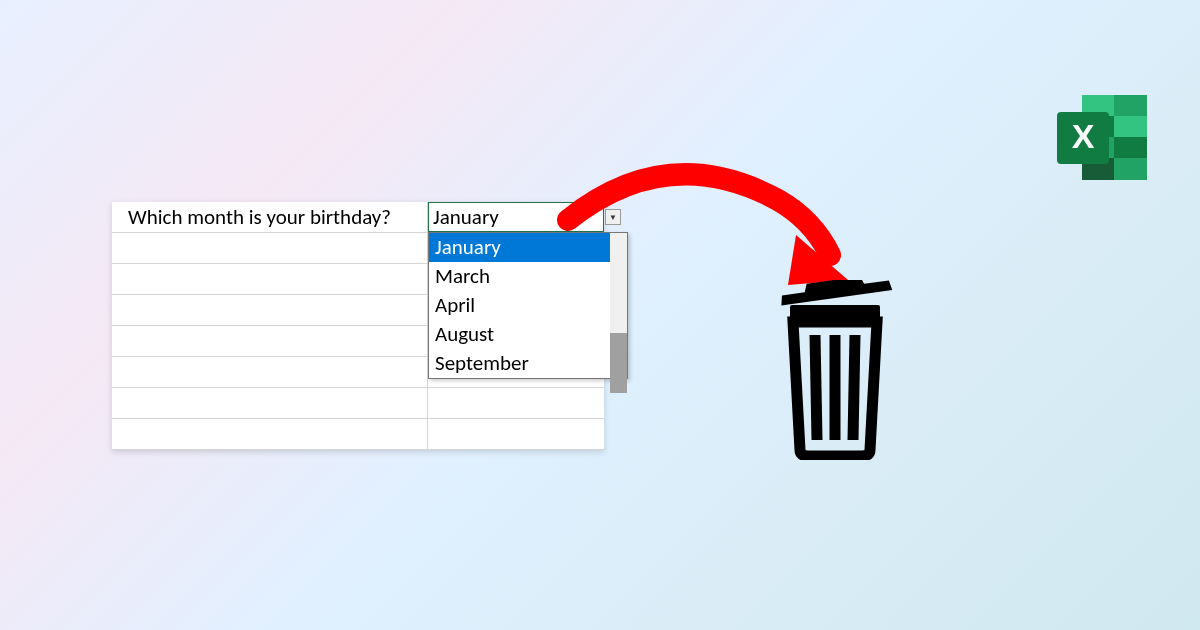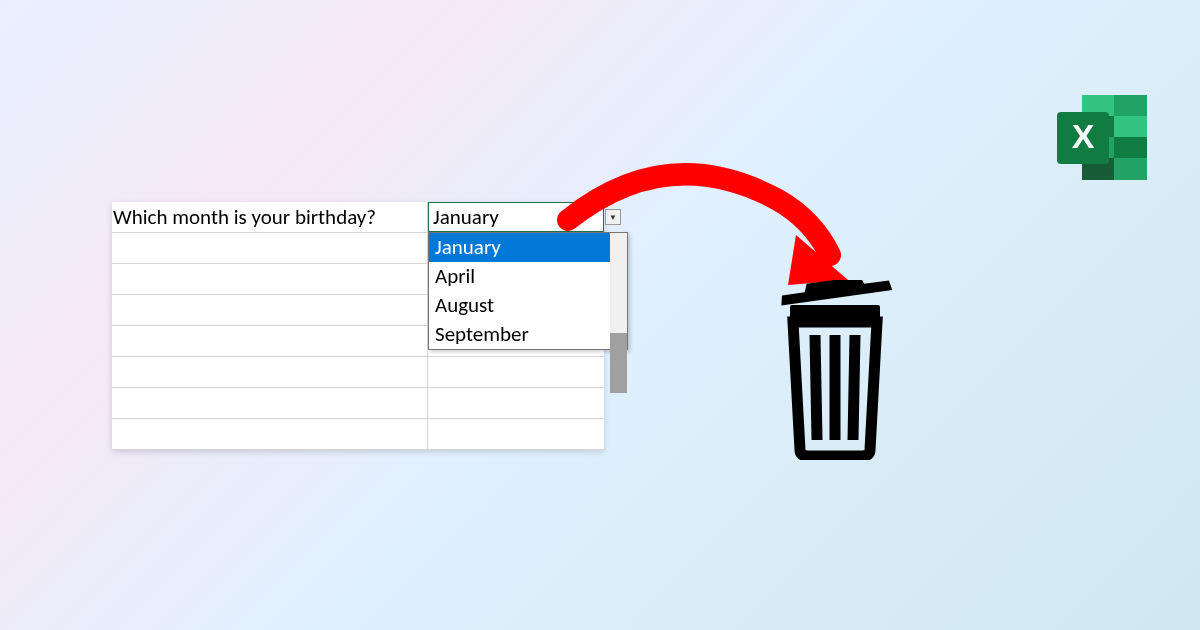--- a/index.html
+++ b/index.html
@@ -18,21 +18,21 @@
       background: white;
       box-shadow: 0 2px 6px rgba(0,0,0,0.15);
     }
     .cell-row {
       display: flex;
       border-bottom: 1px solid #d4d4d4;
     }
     .question-cell {
       width: 316px;
       height: 30px;
-      padding: 2px 1px;
+      padding: 2px 16px;
       font-size: 21px;
       color: #000;
       border-right: 1px solid #d4d4d4;
       display: flex;
       align-items: center;
     }
     .dropdown-cell {
       width: 176px;
       height: 30px;
       padding: 2px 4px;
@@ -161,20 +161,21 @@
       <div class="empty-cell-b"></div>
     </div>
   <div class="cell-row">
       <div class="empty-cell-a"></div>
       <div class="empty-cell-b"></div>
     </div>
 </div>
 
 <div class="dropdown-list">
   <div class="dropdown-item selected">January</div>
+  <div class="dropdown-item">March</div>
   <div class="dropdown-item">April</div>
   <div class="dropdown-item">August</div>
   <div class="dropdown-item">September</div>
   <div class="scrollbar">
     <div class="scroll-thumb"></div>
   </div>
 </div>
 
 <svg class="arrow-svg" viewBox="0 0 330 160">
   <defs>

